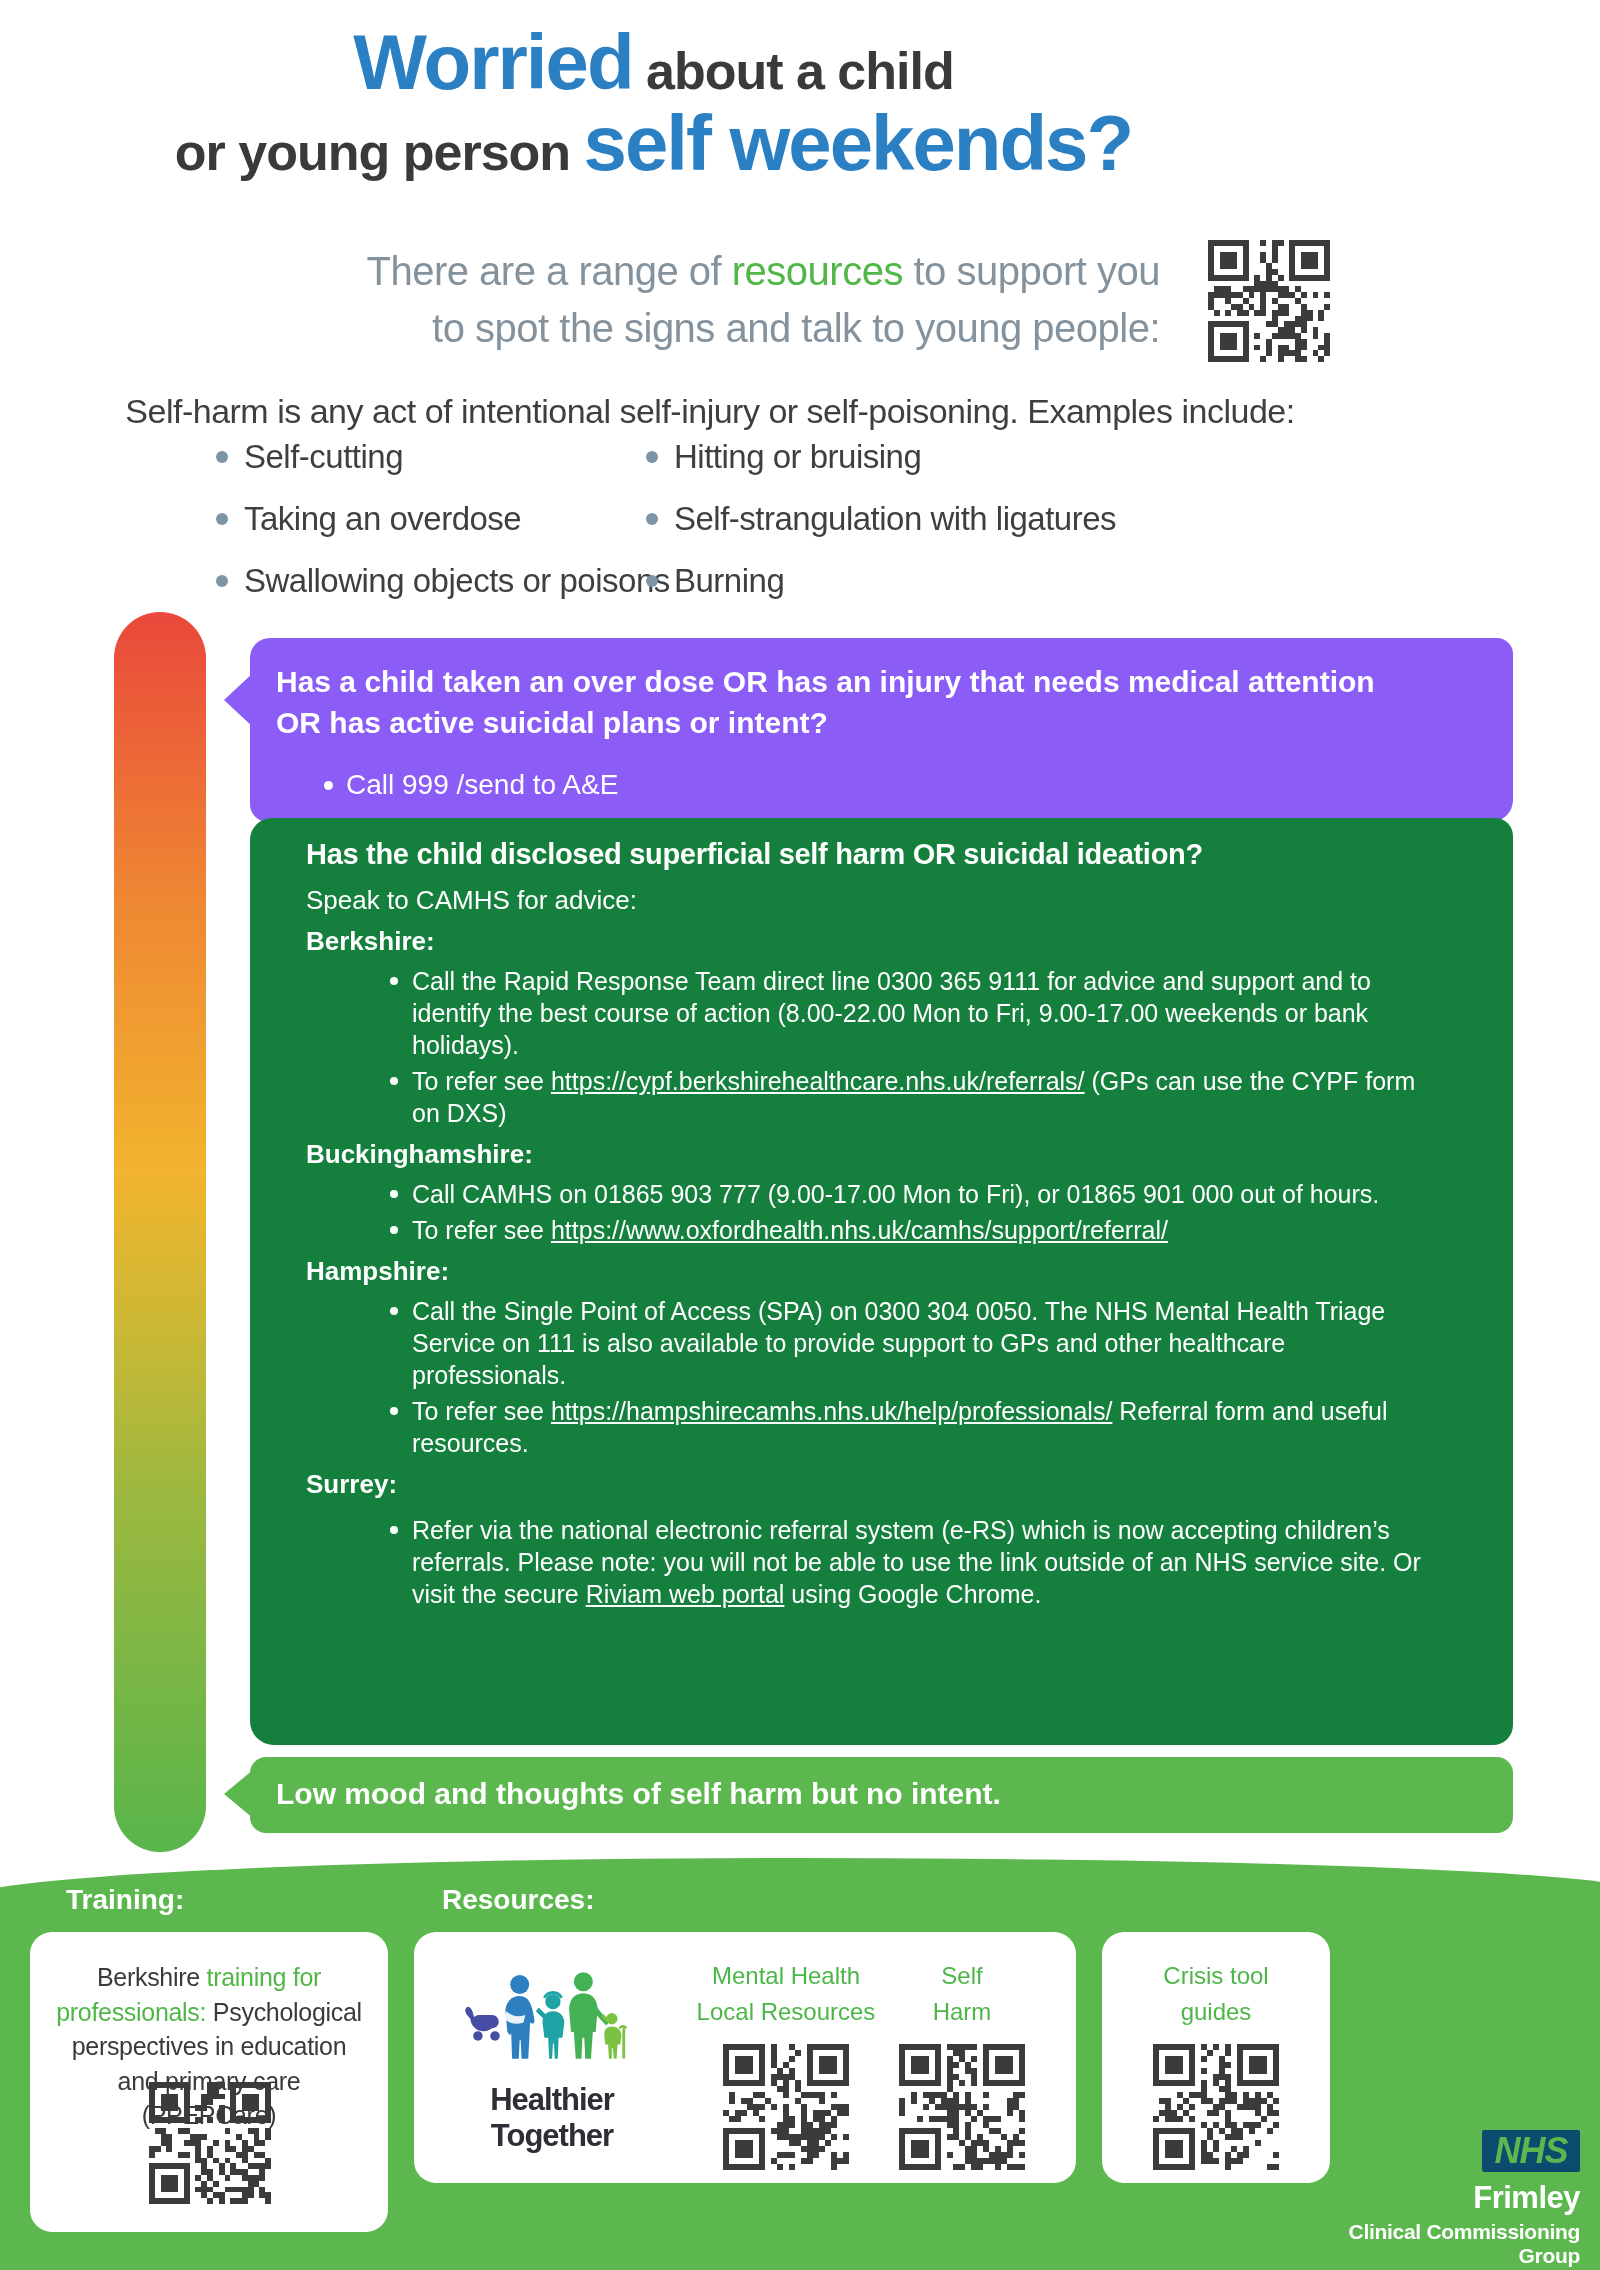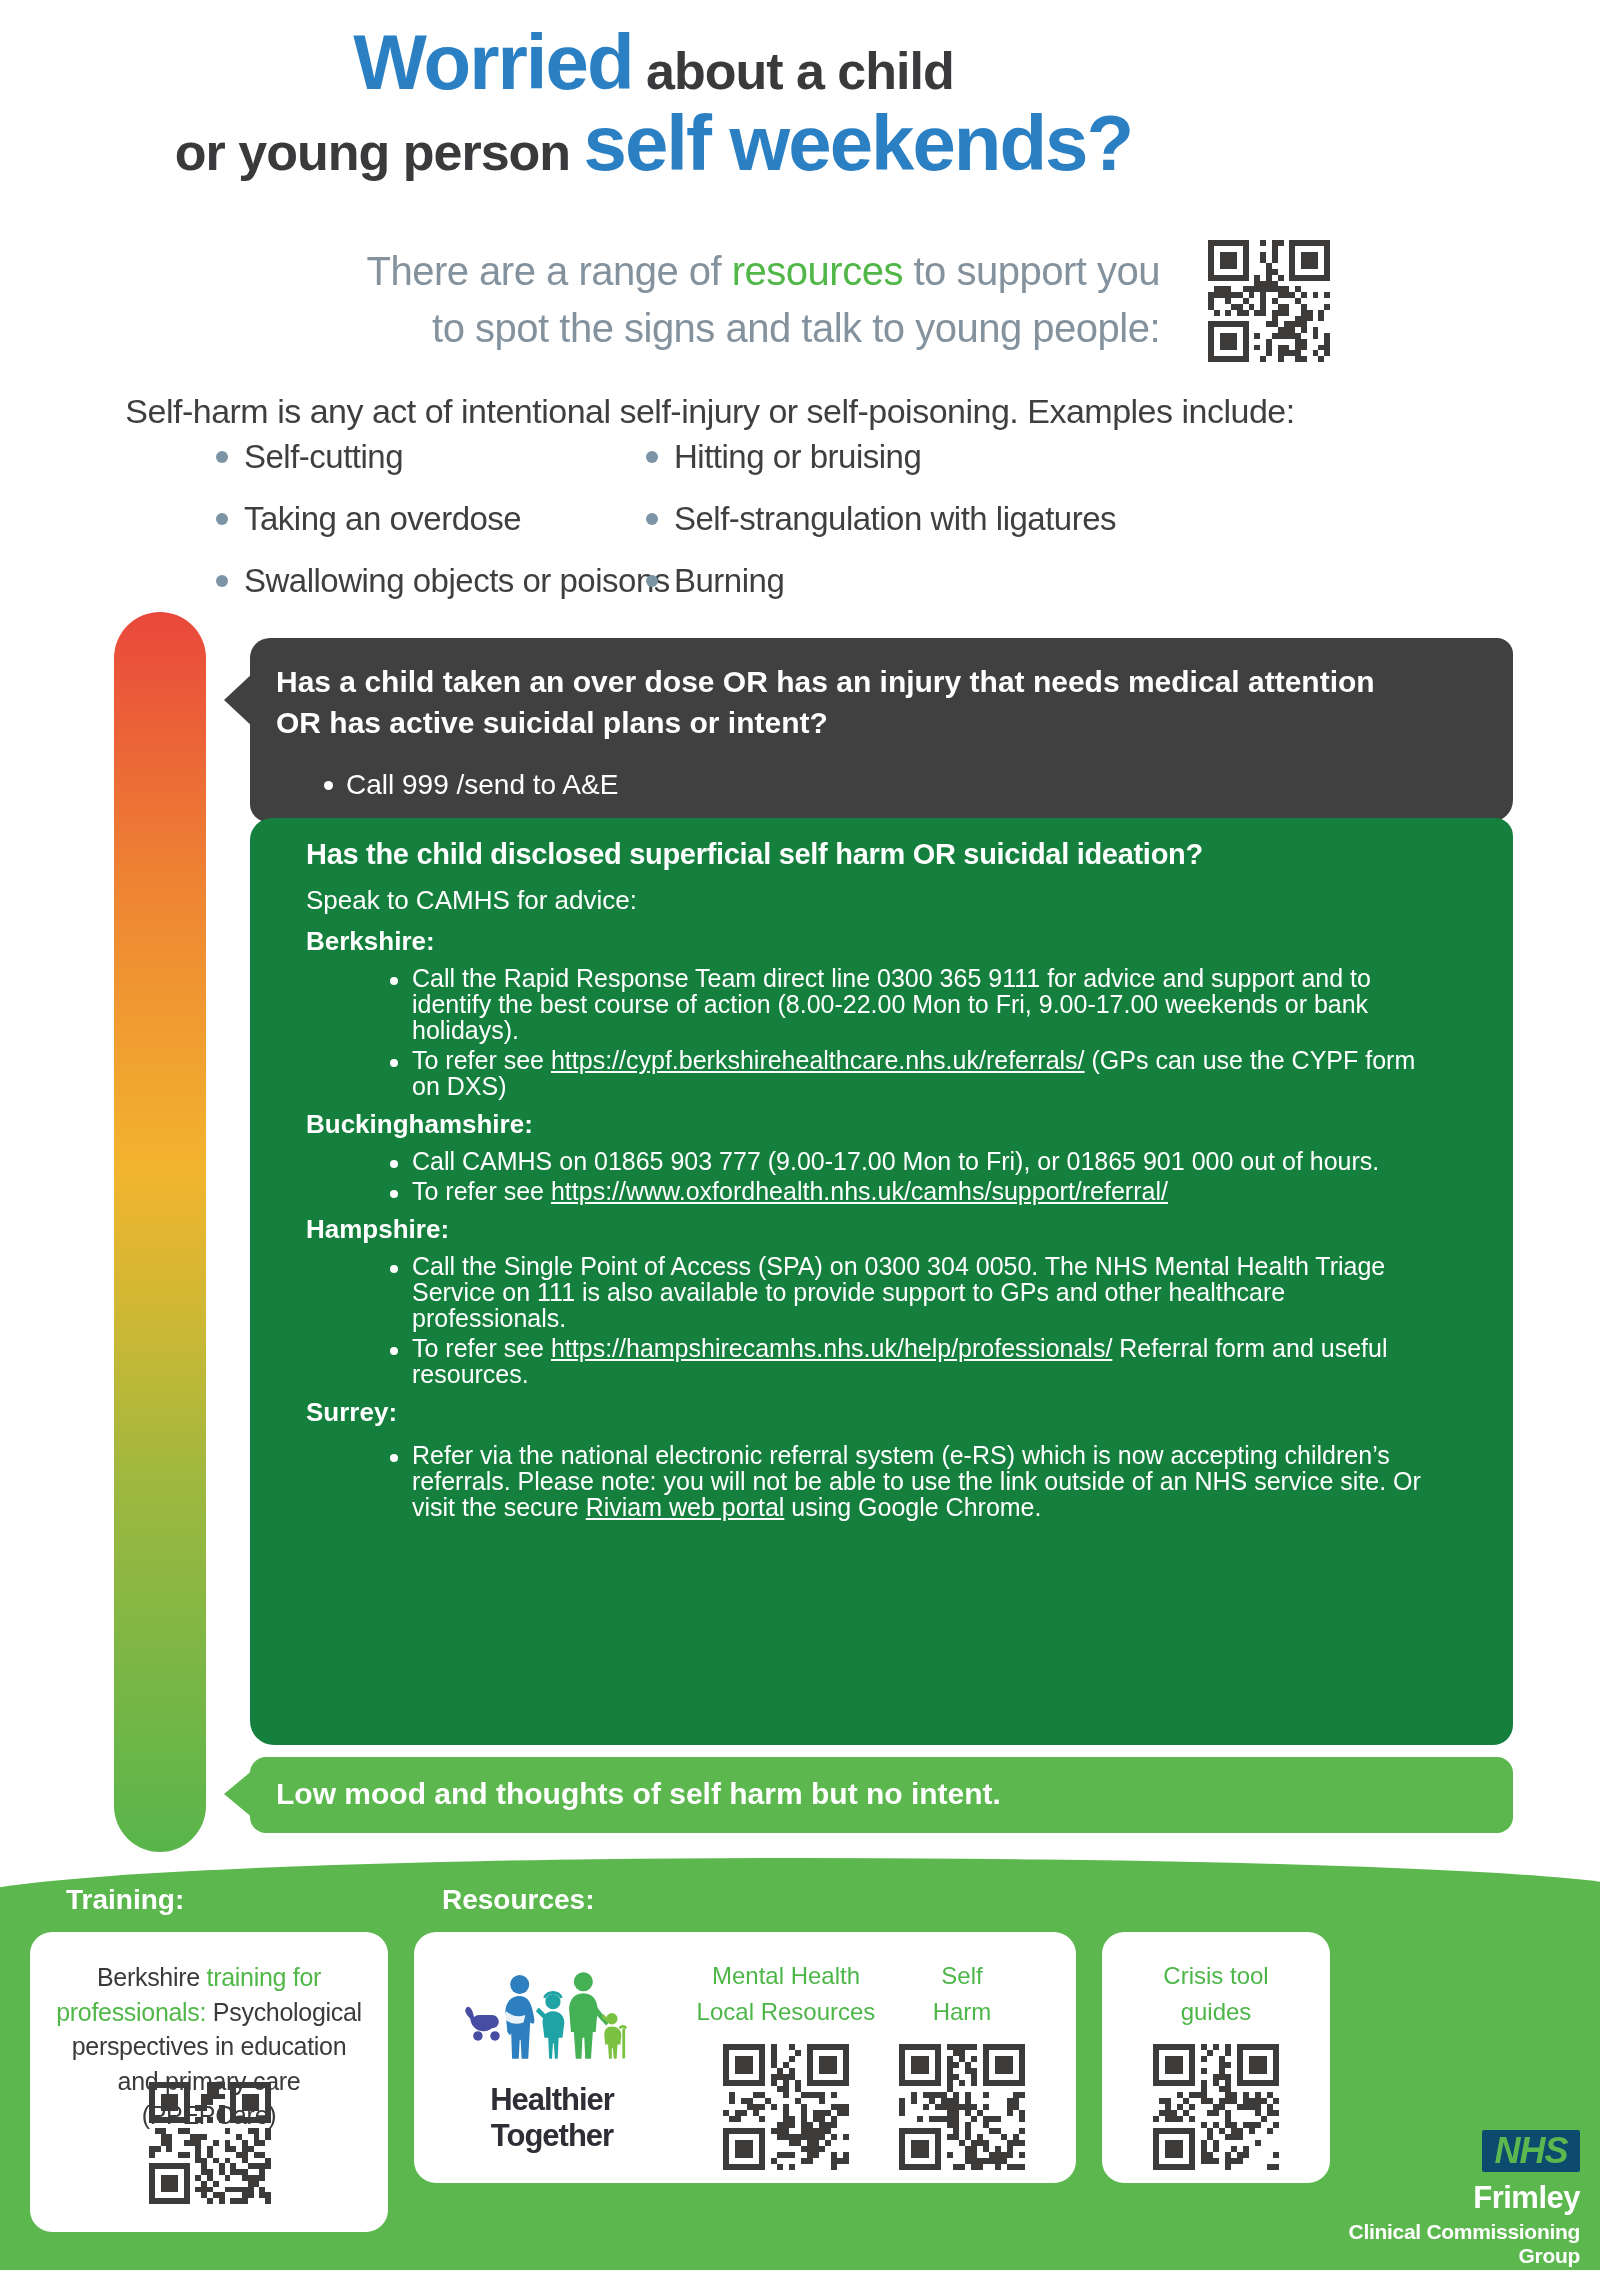--- a/index.html
+++ b/index.html
@@ -24,38 +24,38 @@
   .examples .item::before{content:"";position:absolute;left:6px;top:13px;width:12px;height:12px;
     border-radius:50%;background:#7c95a6;}
   .ex-left{left:210px;}
   .ex-right{left:640px;}
   
   .grad-bar{position:absolute;left:114px;top:612px;width:92px;height:1240px;border-radius:46px;
     background:linear-gradient(180deg,#e9483b 0%,#ee8433 22%,#f2b42e 45%,#cab835 58%,#9fb83f 70%,#58b54b 100%);}
   .banner{position:absolute;left:250px;width:1263px;color:#ffffff;}
   .banner::before{content:"";position:absolute;width:30px;height:56px;background:inherit;left:-26px;
     clip-path:polygon(100% 0,0 50%,100% 100%);}
-  .banner-red{top:638px;height:184px;background:#404040;border-radius:20px 16px 22px 18px;}
+  .banner-red{top:638px;height:184px;background:#8b5cf6;border-radius:20px 16px 22px 18px;}
   .banner-red::before{top:34px;}
   .banner-red .hline{font-size:30px;font-weight:bold;line-height:1.35;}
   .banner-red .pad{padding:24px 30px 0 26px;}
   .banner-amber{top:818px;height:927px;background:#15803d;border-radius:22px 18px 20px 24px;overflow:hidden;}
   .banner-amber::before{top:46px;}
   .banner-green{top:1757px;height:76px;background:#5cb84e;border-radius:16px;}
   .banner-green::before{top:12px;height:50px;}
   .banner-green .hline{font-size:30px;font-weight:bold;padding:20px 0 0 26px;}
   .b-bullet{position:relative;padding-left:26px;}
   .b-bullet::before{content:"";position:absolute;left:4px;top:12px;width:9px;height:9px;border-radius:50%;background:#ffffff;}
   .banner-red .b-bullet{margin:26px 0 0 70px;font-size:28px;}
   .amber-pad{padding:20px 34px 0 56px;}
   .banner-amber .heading{font-size:29px;font-weight:bold;margin-bottom:14px;letter-spacing:-0.3px;}
   .banner-amber .speak{font-size:26px;margin-bottom:0;}
   .county-name{font-size:26px;font-weight:bold;margin:10px 0 8px 0;}
   .c-bullets{margin:0 0 0 80px;}
-  .c-bullets .b-bullet{font-size:25px;line-height:26px;margin-bottom:4px;max-width:1030px;}
+  .c-bullets .b-bullet{font-size:25px;line-height:32px;margin-bottom:4px;max-width:1030px;}
   .c-bullets .b-bullet::before{top:12px;width:8px;height:8px;}
   .seg-link{text-decoration:underline;color:inherit;cursor:pointer;}
   .mt-extra{margin-top:14px !important;}
   
   .footer{position:absolute;left:-40px;top:1858px;width:1680px;height:440px;background:#5cb84e;
     border-radius:50% 50% 0 0 / 42px 34px 0 0;}
   .f-label{position:absolute;color:#ffffff;font-size:28px;font-weight:bold;}
   .f-label-training{left:66px;top:1884px;}
   .f-label-resources{left:442px;top:1884px;}
   .card{position:absolute;background:#ffffff;border-radius:22px;}

